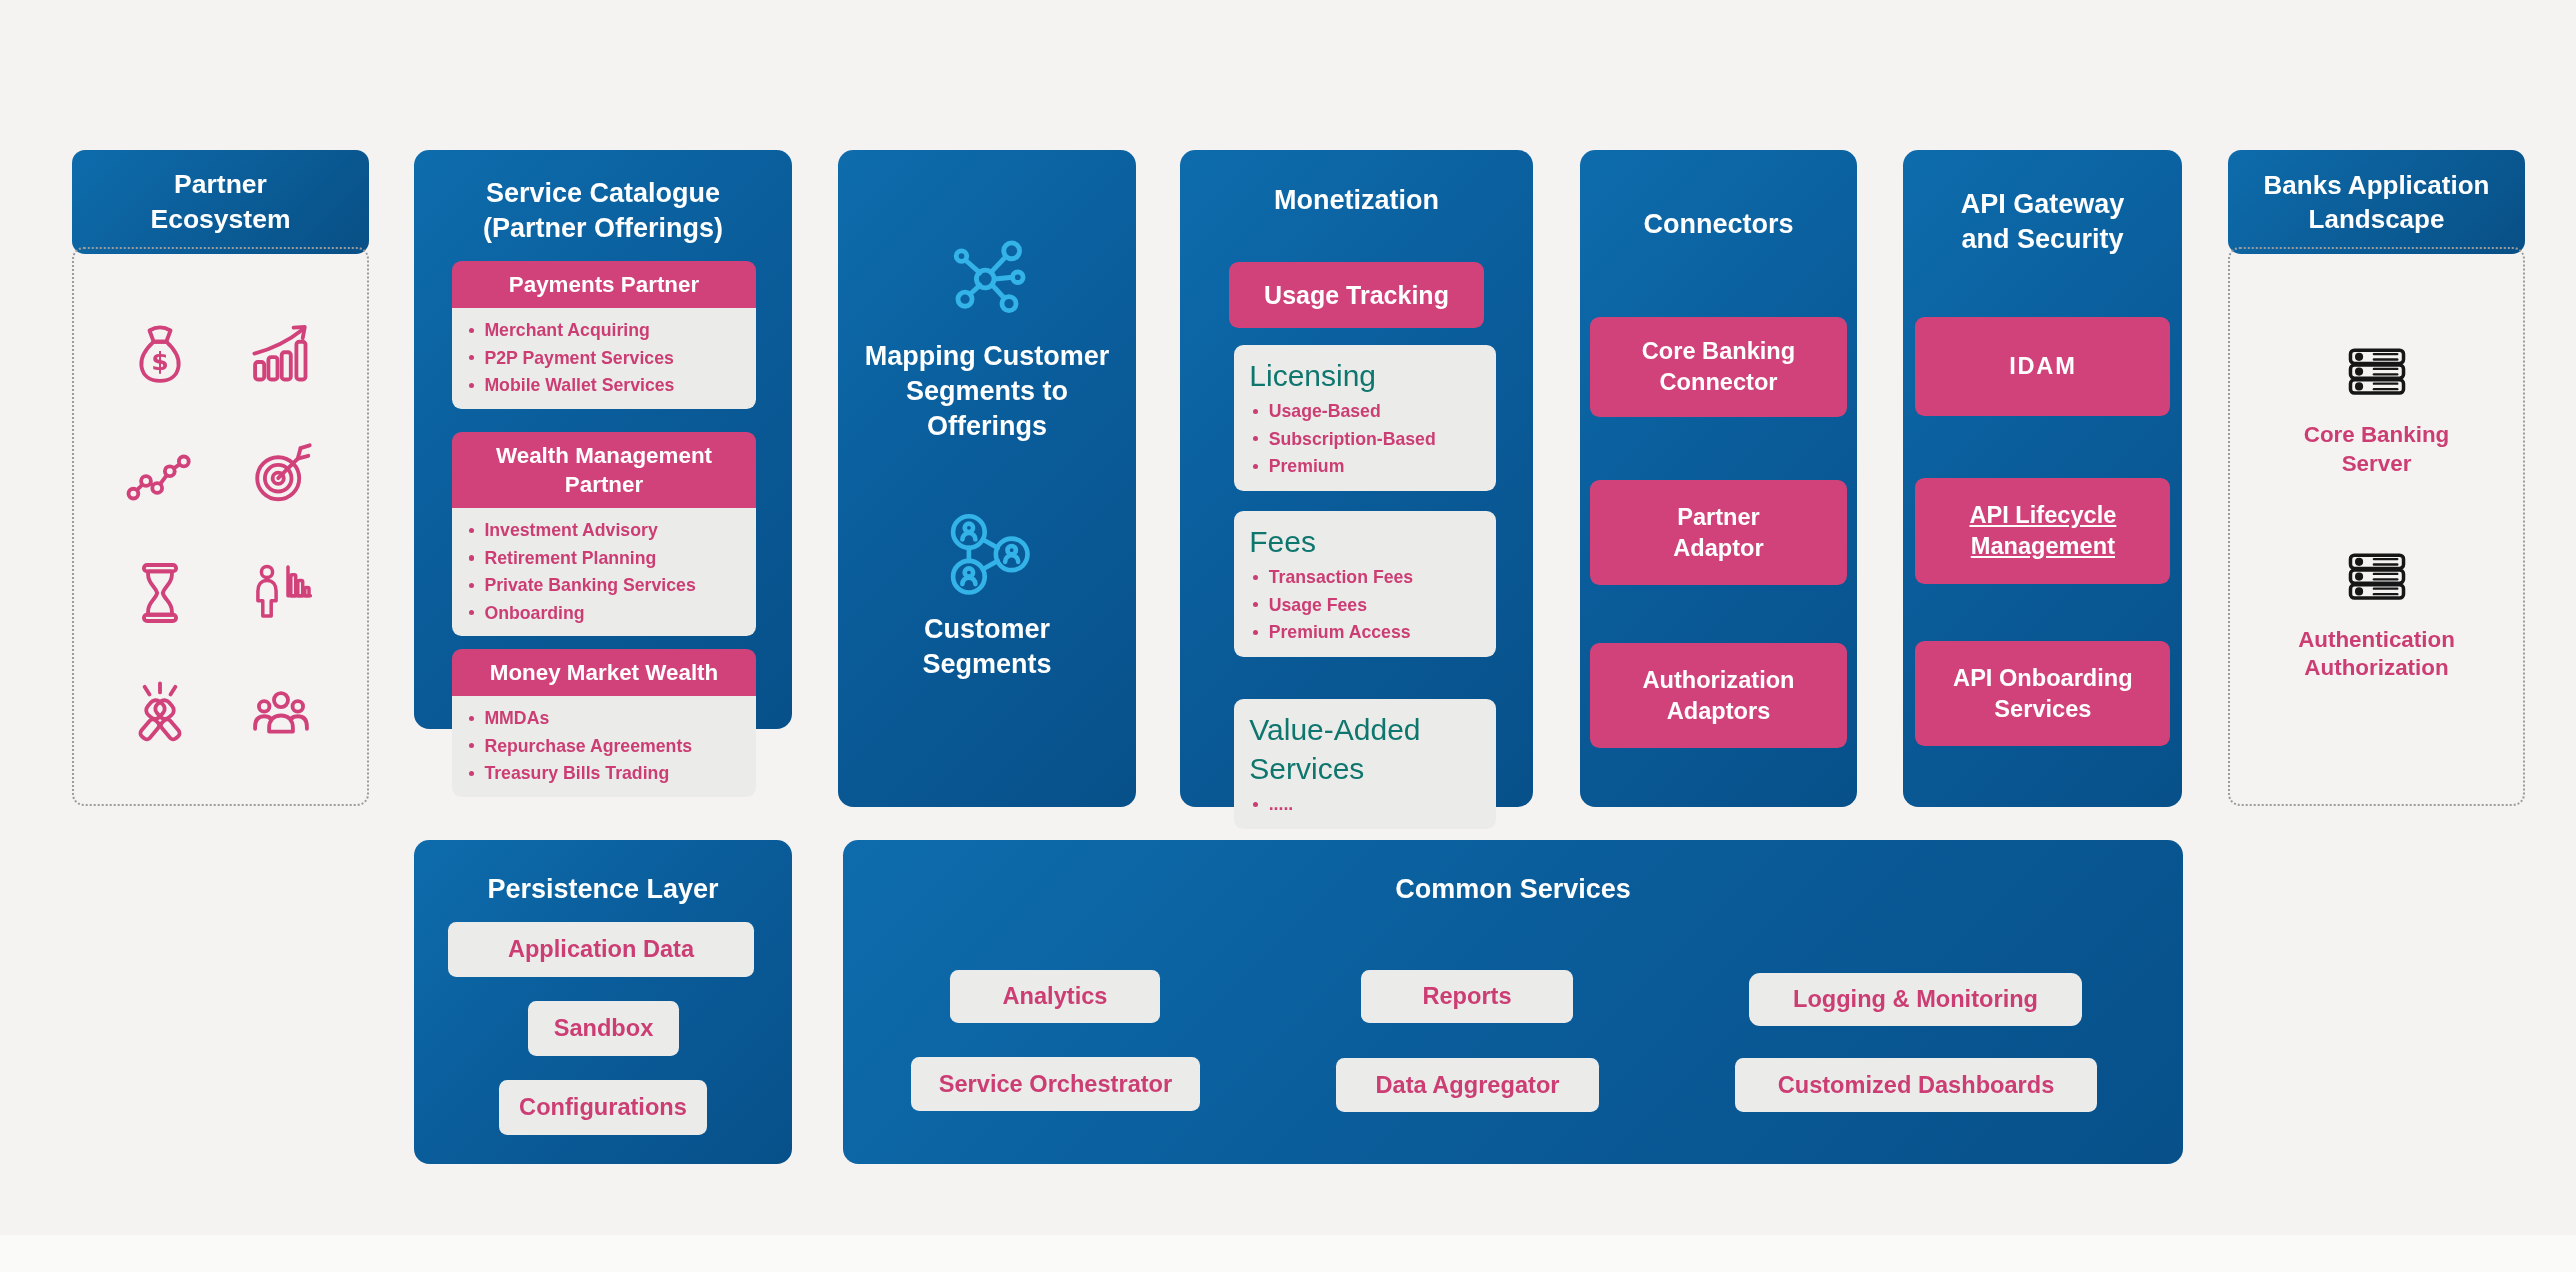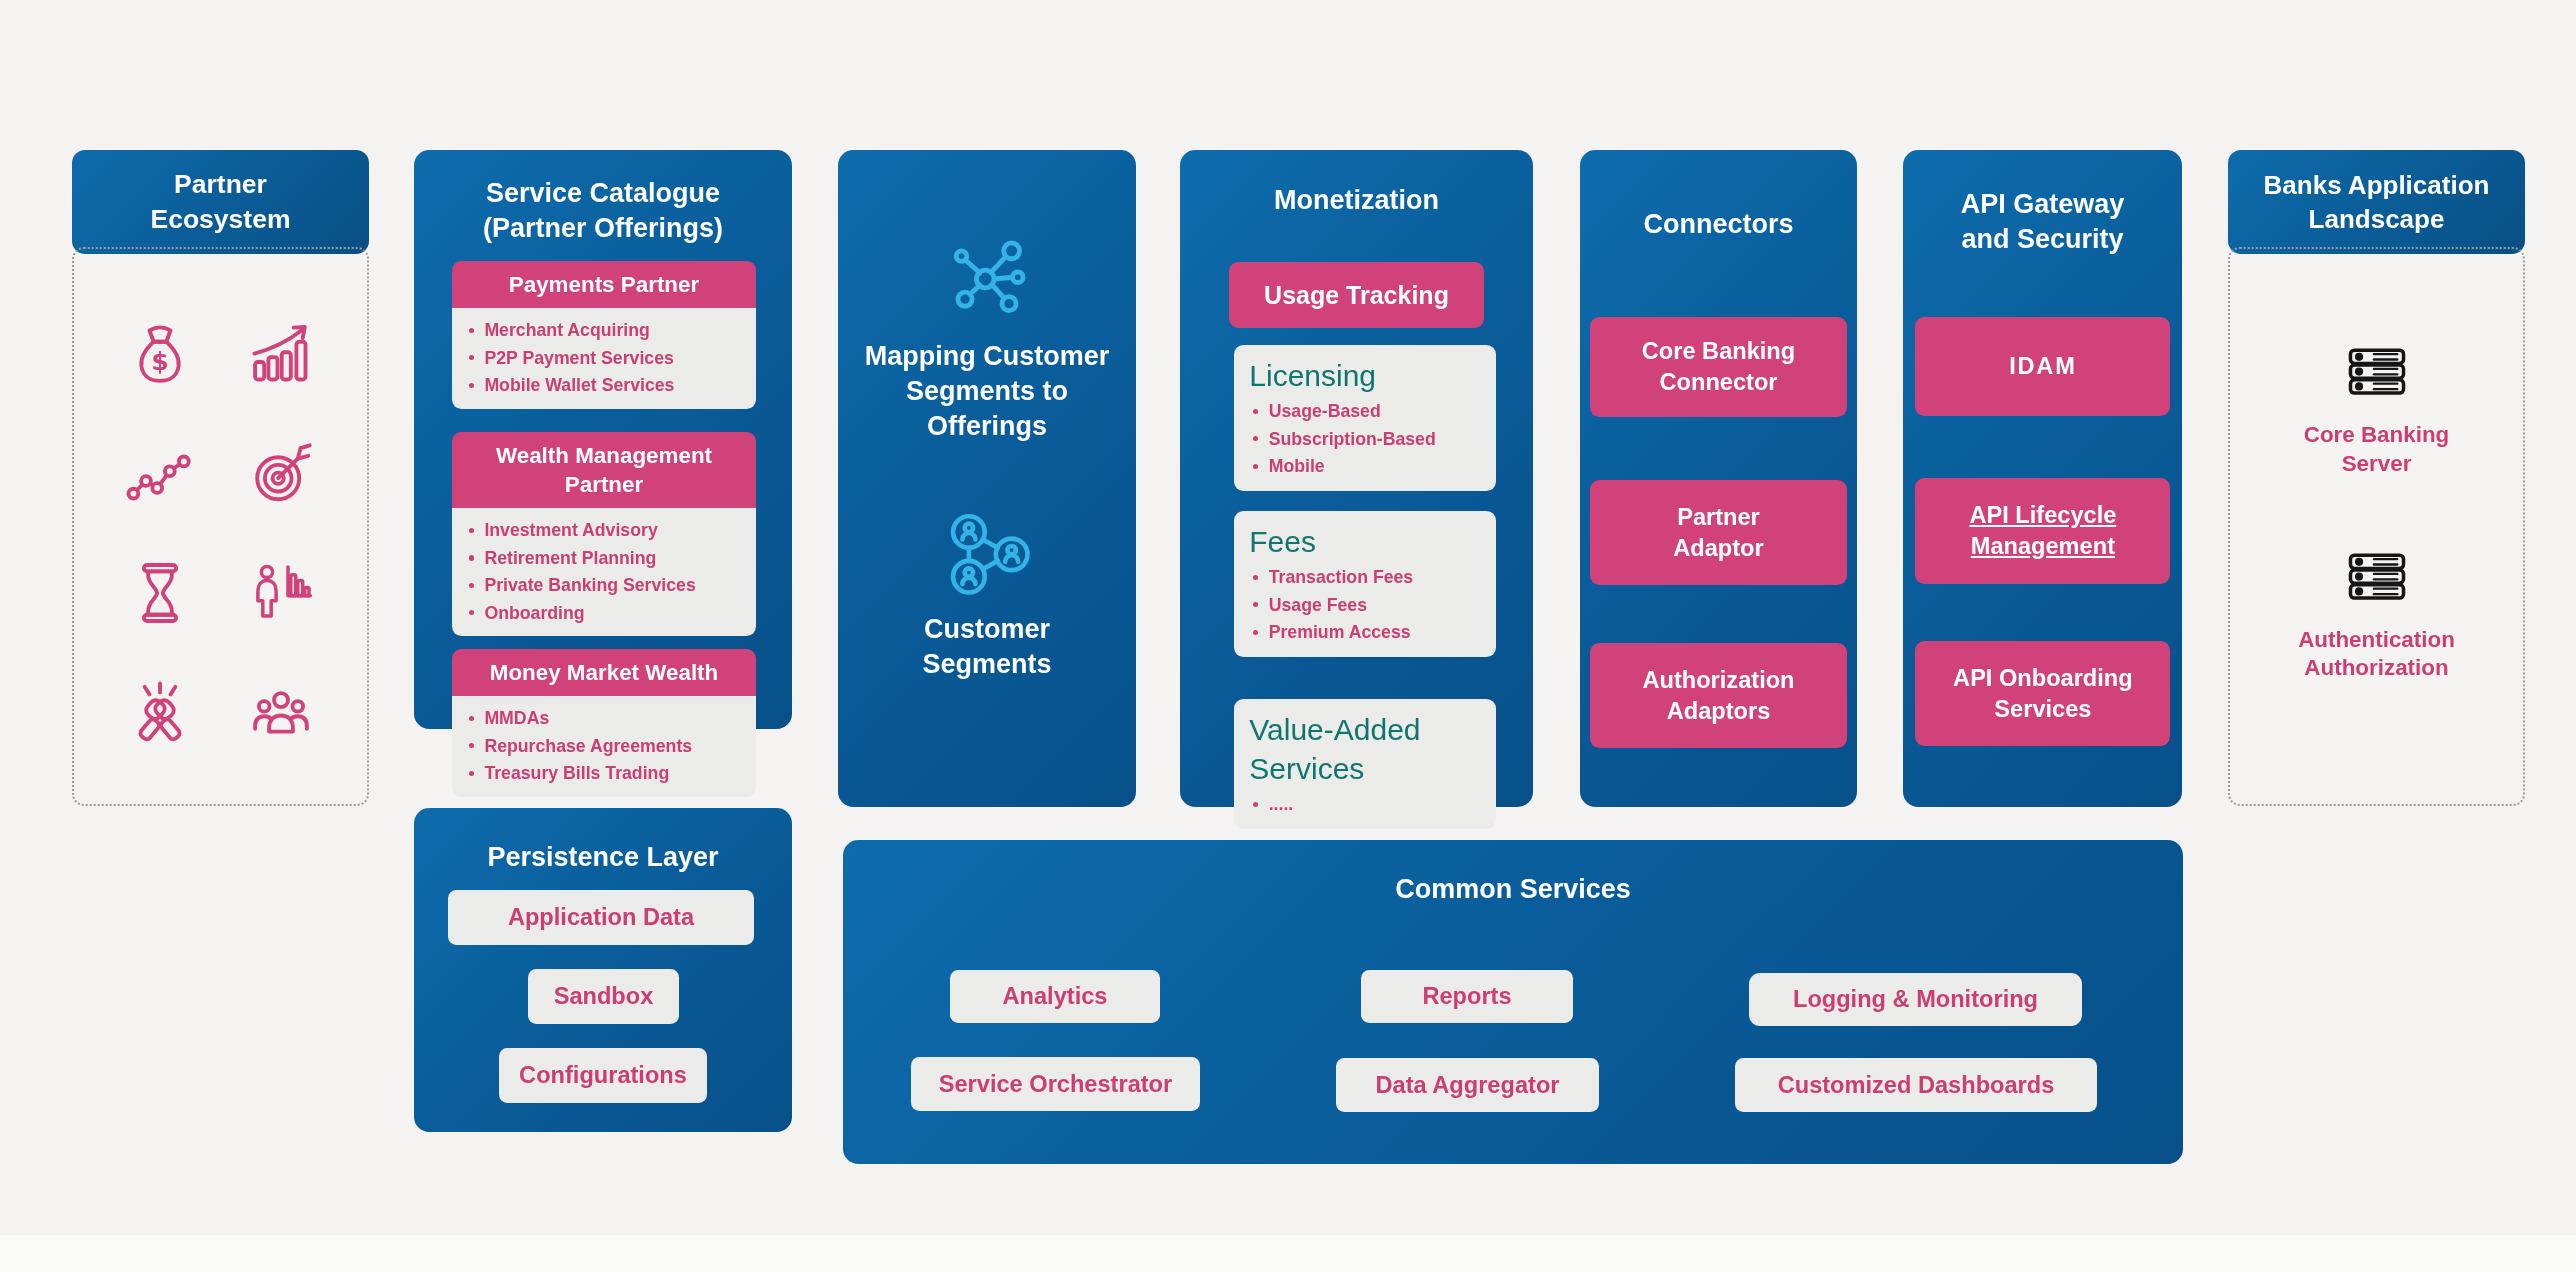--- a/index.html
+++ b/index.html
@@ -220,21 +220,21 @@
 
   <section class="panel" style="left:1180px;top:150px;width:353px;height:657px;">
     <div class="panel-title" style="margin-top:33px;">Monetization</div>
     <div class="pinkbox" style="left:49px;top:112px;width:255px;height:66px;font-size:25px;">Usage Tracking</div>
 
     <div class="mono-card" style="left:54px;top:195px;width:262px;">
       <div class="mono-card-title">Licensing</div>
       <ul class="bullets">
         <li>Usage-Based</li>
         <li>Subscription-Based</li>
-        <li>Mobile</li>
+        <li>Premium</li>
       </ul>
     </div>
 
     <div class="mono-card" style="left:54px;top:361px;width:262px;">
       <div class="mono-card-title">Fees</div>
       <ul class="bullets">
         <li>Transaction Fees</li>
         <li>Usage Fees</li>
         <li>Premium Access</li>
       </ul>
@@ -301,21 +301,21 @@
               <path d="M46 53 H76"></path>
             <path d="M46 65 H76"></path>
               <path d="M46 72 H76"></path>
           </g>
         </svg>
       </div>
       <div class="server-label" style="margin-top:8.2px;width:224px;">Authentication Authorization</div>
     </div>
   </div>
 
-  <section class="panel" style="left:414px;top:808px;width:378px;height:324px;">
+  <section class="panel" style="left:414px;top:840px;width:378px;height:324px;">
     <div class="panel-title" style="margin-top:32px;">Persistence Layer</div>
     <div class="lightlabel" style="left:34px;top:82px;width:306px;height:55px;">Application Data</div>
     <div class="lightlabel" style="left:114px;top:161px;width:151px;height:55px;">Sandbox</div>
     <div class="lightlabel" style="left:85px;top:240px;width:208px;height:55px;">Configurations</div>
   </section>
 
   <section class="panel" style="left:843px;top:840px;width:1340px;height:324px;">
     <div class="panel-title" style="margin-top:32px;">Common Services</div>
     <div class="lightlabel" style="left:107px;top:130px;width:210px;height:53px;">Analytics</div>
     <div class="lightlabel" style="left:518px;top:130px;width:212px;height:53px;">Reports</div>

